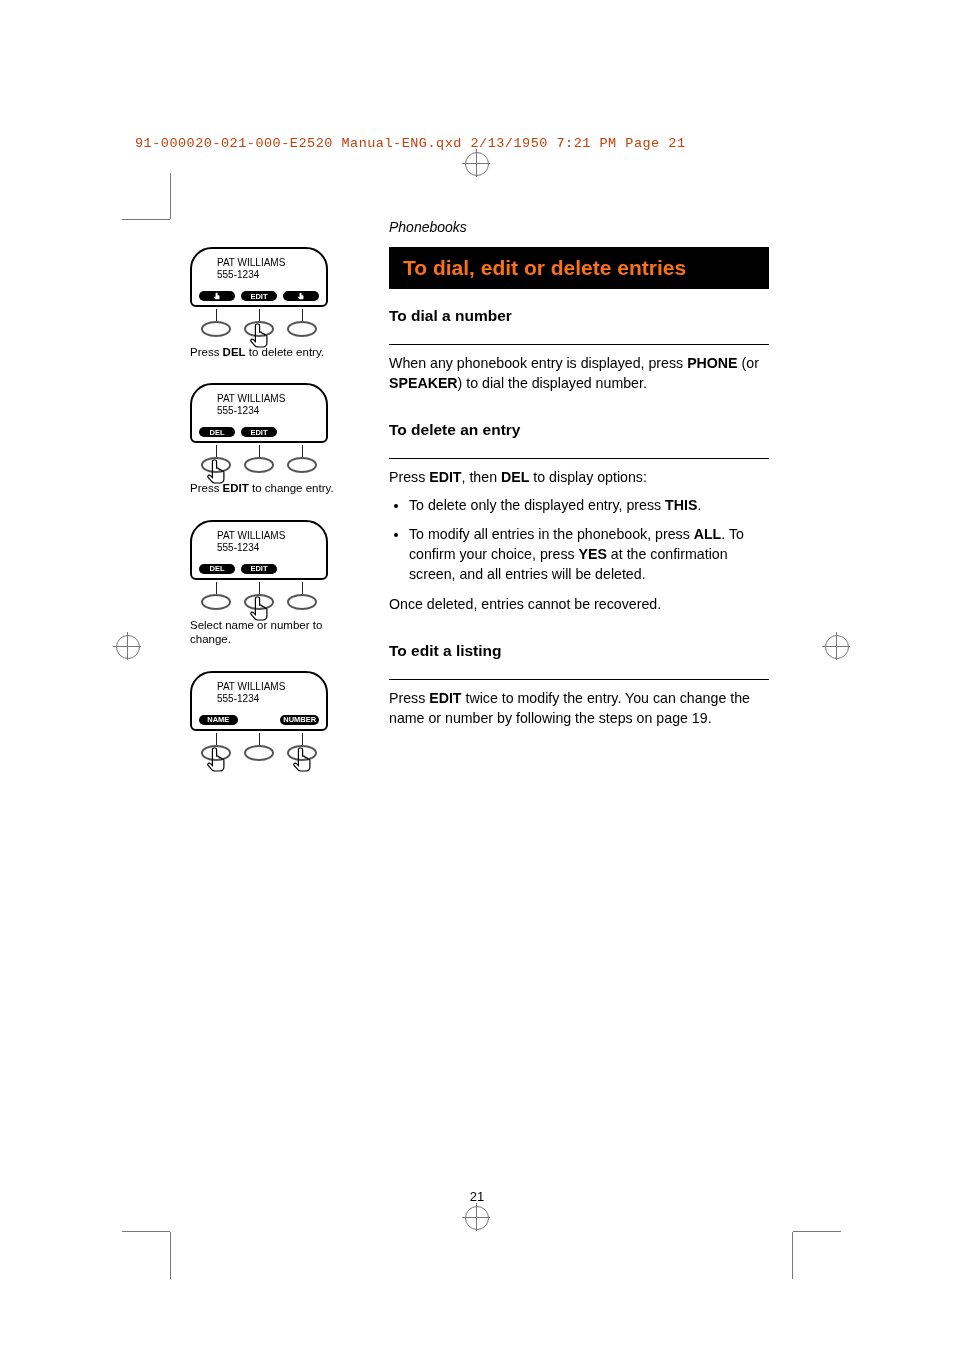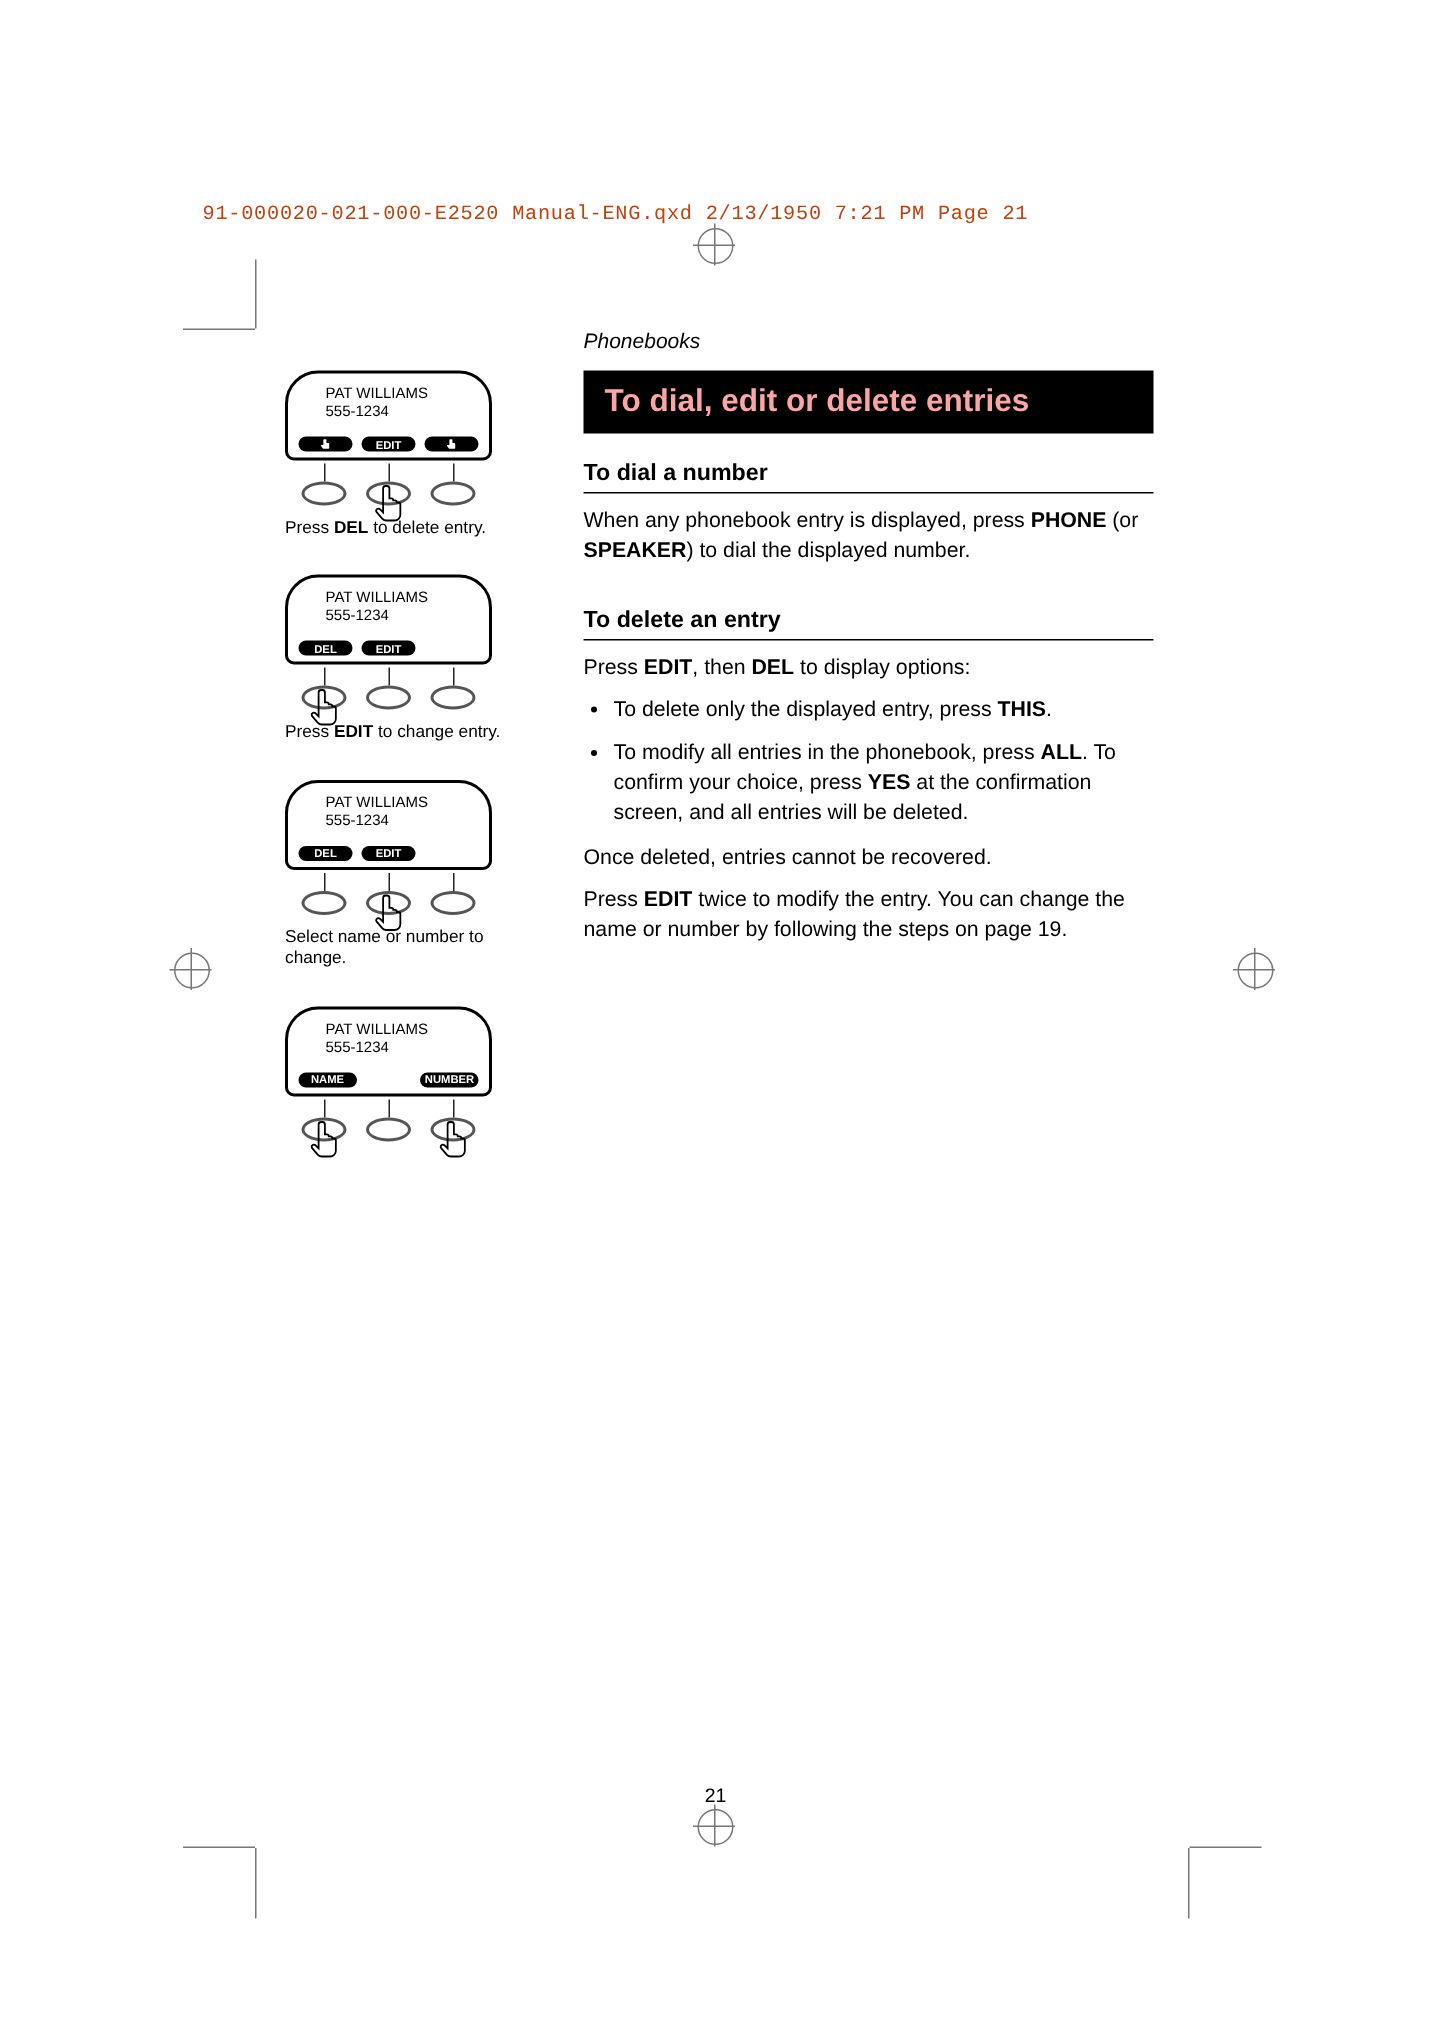--- a/index.html
+++ b/index.html
@@ -167,31 +167,31 @@
   .hand svg { width:100%; height:100%; display:block; }
 
   
   .breadcrumb {
     font-style: italic;
     font-size: 14px;
     margin-bottom: 12px;
   }
   .titlebar {
     background: #000;
-    color: #fca5a5;
+    color: #f97316;
     font-size: 21px;
     font-weight: bold;
     padding: 9px 14px;
     margin-bottom: 18px;
   }
   .subhead {
     font-size: 15.5px;
     font-weight: bold;
     margin: 14px 0 4px 0;
-    padding-bottom: 3px;
+    padding-bottom: 19px;
     border-bottom: 1px solid #000;
   }
   .body {
     font-size: 14.2px;
     line-height: 1.42;
     margin: 8px 0;
   }
   .body b { font-weight: bold; }
   ul.bul { margin: 6px 0 10px 0; padding-left: 20px; }
   ul.bul li { margin-bottom: 8px; font-size: 14.2px; line-height:1.42; }
@@ -416,20 +416,21 @@
       <ul class="bul">
         <li>
           <span>To delete only the displayed entry, press </span><b>THIS</b><span>.</span>
         </li>
         <li>
           <span>To modify all entries in the phonebook, press </span><b>ALL</b><span>. To confirm your choice, press </span><b>YES</b><span> at the confirma­tion screen, and all entries will be deleted.</span>
         </li>
       </ul>
       <div class="body">Once deleted, entries cannot be recovered.</div>
 
+      <div class="subhead" style="margin-top:28px">To edit a listing</div>
       <div class="body">
         <span>Press </span><b>EDIT</b><span> twice to modify the entry. You can change the name or number by following the steps on page 19.</span>
       </div>
     </div>
 
   </div>
 
   <div class="pagenum">21</div>
 
 </div>

